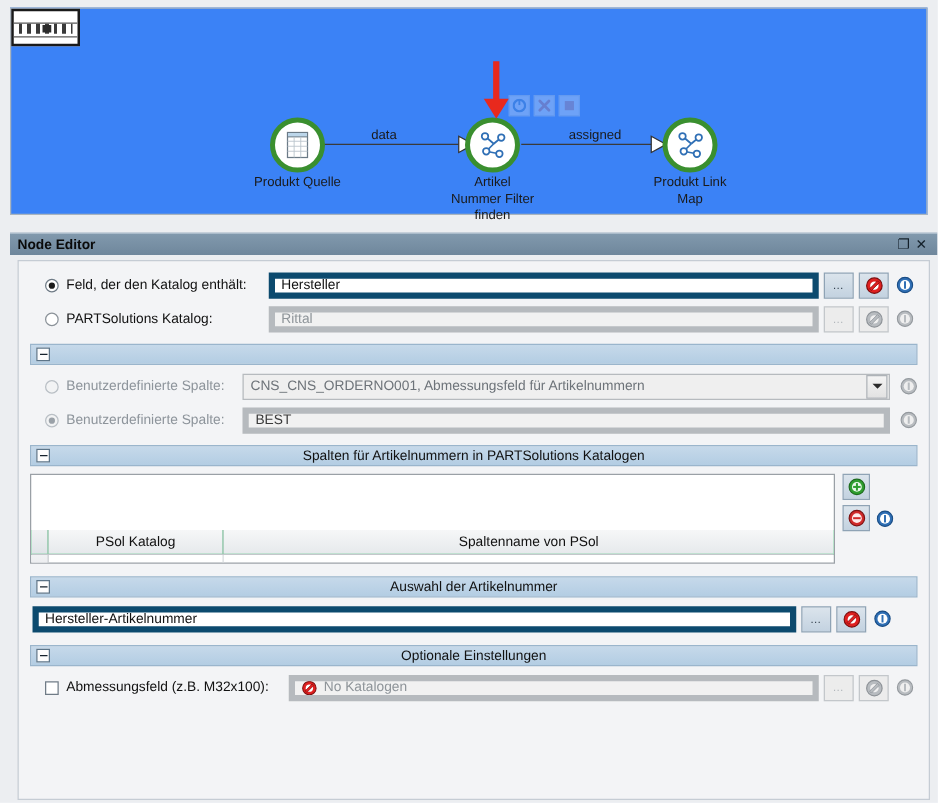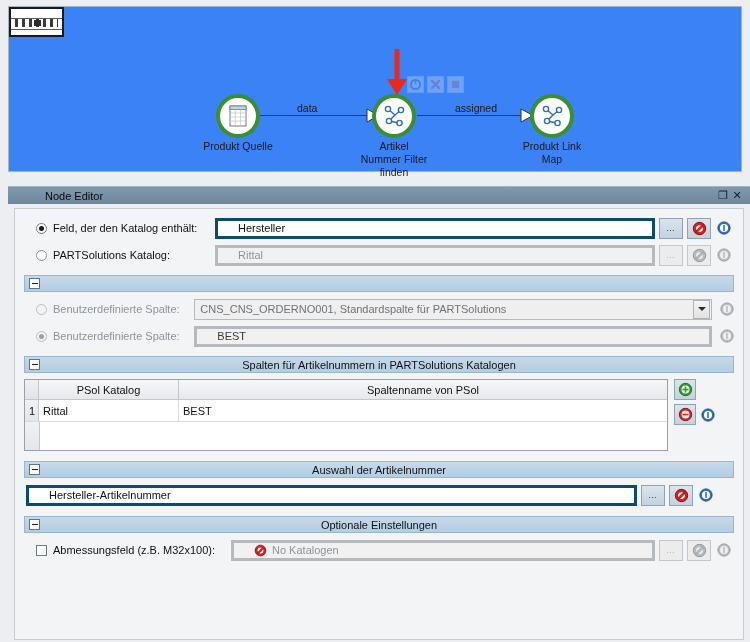--- a/index.html
+++ b/index.html
@@ -56,21 +56,21 @@
     display:flex;align-items:center;justify-content:center;box-sizing:border-box;}
 
   
   .ne-title{
     position:absolute;left:8px;top:186px;width:742px;height:18px;
     background:linear-gradient(#8199ad,#6f879c);
     border-top:1px solid #9fb2c4;border-bottom:1px solid #5d7governing;
     box-sizing:border-box;color:#0a0a0a;font-size:11px;
     display:flex;align-items:center;padding:0 6px;
   }
-  .ne-title .t-label{flex:1;font-weight:400;margin-left:31px;}
+  .ne-title .t-label{flex:1;font-weight:700;}
   .ne-title .t-btn{width:14px;height:14px;display:flex;align-items:center;justify-content:center;
     font-size:11px;color:#14202a;cursor:pointer;}
 
   .ne-body{
     position:absolute;left:8px;top:204px;width:742px;height:438px;
     background:#eceef1;box-sizing:border-box;padding:4px 6px 0 6px;
   }
   .ne-inner{
     background:#f3f4f6;border:1px solid #c5ccd4;box-sizing:border-box;
     width:100%;height:432px;padding:8px 9px;overflow:hidden;
@@ -105,22 +105,22 @@
   .radio.dis2{border-color:#8b9299;background:#fff;}
 
   .cb{
     width:11px;height:11px;border:1px solid #6f7b86;background:#fff;box-sizing:border-box;
     margin:0 6px 0 12px;flex:0 0 auto;cursor:pointer;
   }
   .lbl{font-size:11px;color:#111;white-space:nowrap;}
   .lbl.dis{color:#8d949b;}
 
   .tf{
-    height:21px;background:#ffffff;border:3px solid #0c4a6e;box-sizing:border-box;
-    display:flex;align-items:center;padding:0 20px;font-size:11px;color:#111;
+    height:21px;background:#ffffff;border:5px solid #0c4a6e;box-sizing:border-box;
+    display:flex;align-items:center;padding:0 5px;font-size:11px;color:#111;
     overflow:hidden;white-space:nowrap;
   }
   .tf.dis{background:#f1f1f1;border-color:#b6babe;color:#8e9499;}
   .tf.ro{background:#f1f1f1;border-color:#b6babe;color:#3a3a3a;}
 
   .btn-dots{
     width:24px;height:21px;box-sizing:border-box;
     background:linear-gradient(#dbe4ec,#c3d2e0);border:1px solid #8fa3b5;
     display:flex;align-items:center;justify-content:center;
     font-size:9px;color:#2d3b47;letter-spacing:1px;cursor:pointer;
@@ -147,21 +147,21 @@
   }
   .caret{width:0;height:0;border-left:4px solid transparent;border-right:4px solid transparent;
     border-top:4px solid #2b2b2b;}
 
   
   .tbl-wrap{display:flex;align-items:flex-start;}
   .tbl{
     width:644px;height:72px;background:#ffffff;border:1px solid #9aa0a6;
     box-sizing:border-box;overflow:hidden;position:relative;
   }
-  .tbl-head{display:flex;height:19px;background:#22c55e;border-bottom:1px solid #c3c7cb;}
+  .tbl-head{display:flex;height:19px;background:#22c55e;border-bottom:1px solid #c3c7cb;margin-top:44px;}
   .th{
     font-size:11px;color:#111;display:flex;align-items:center;justify-content:center;
     background:linear-gradient(#f6f7f8,#e6e9ec);border-right:1px solid #c3c7cb;box-sizing:border-box;
   }
   .th.corner{width:14px;background:linear-gradient(#f0f1f3,#dfe3e7);}
   .th.c1{width:140px;}
   .th.c2{flex:1;border-right:none;}
   .tr{display:flex;height:21px;border-bottom:1px solid #d8dbde;}
   .td{font-size:11px;color:#111;display:flex;align-items:center;padding:0 4px;box-sizing:border-box;}
   .td.idx{width:14px;justify-content:flex-end;padding-right:3px;
@@ -357,21 +357,21 @@
       </div>
 
       <div class="sec-head" style="margin-top:9px;">
         <span class="toggle"></span>
       </div>
 
       <div class="row">
         <span class="radio dis"></span>
         <span class="lbl dis" style="width:142px;">Benutzerdefinierte Spalte:</span>
         <span class="combo" style="width:520px;">
-          <span class="ctext">CNS_CNS_ORDERNO001, Standardspalte für PARTSolutions</span>
+          <span class="ctext">CNS_CNS_ORDERNO001, Abmessungsfeld für Artikelnummern</span>
           <span class="carrow">
               <span class="caret"></span>
             </span>
         </span>
         <span class="info" style="margin-left:8px;">
           <svg width="14" height="14" viewBox="0 0 16 16">
               <circle cx="8" cy="8" r="7" fill="#b8bcc0" stroke="#94999e" stroke-width="1"></circle>
               <circle cx="8" cy="8" r="4.6" fill="#efefef"></circle>
               <rect x="7.1" y="4.6" width="1.8" height="6.8" fill="#b8bcc0"></rect>
             </svg>

